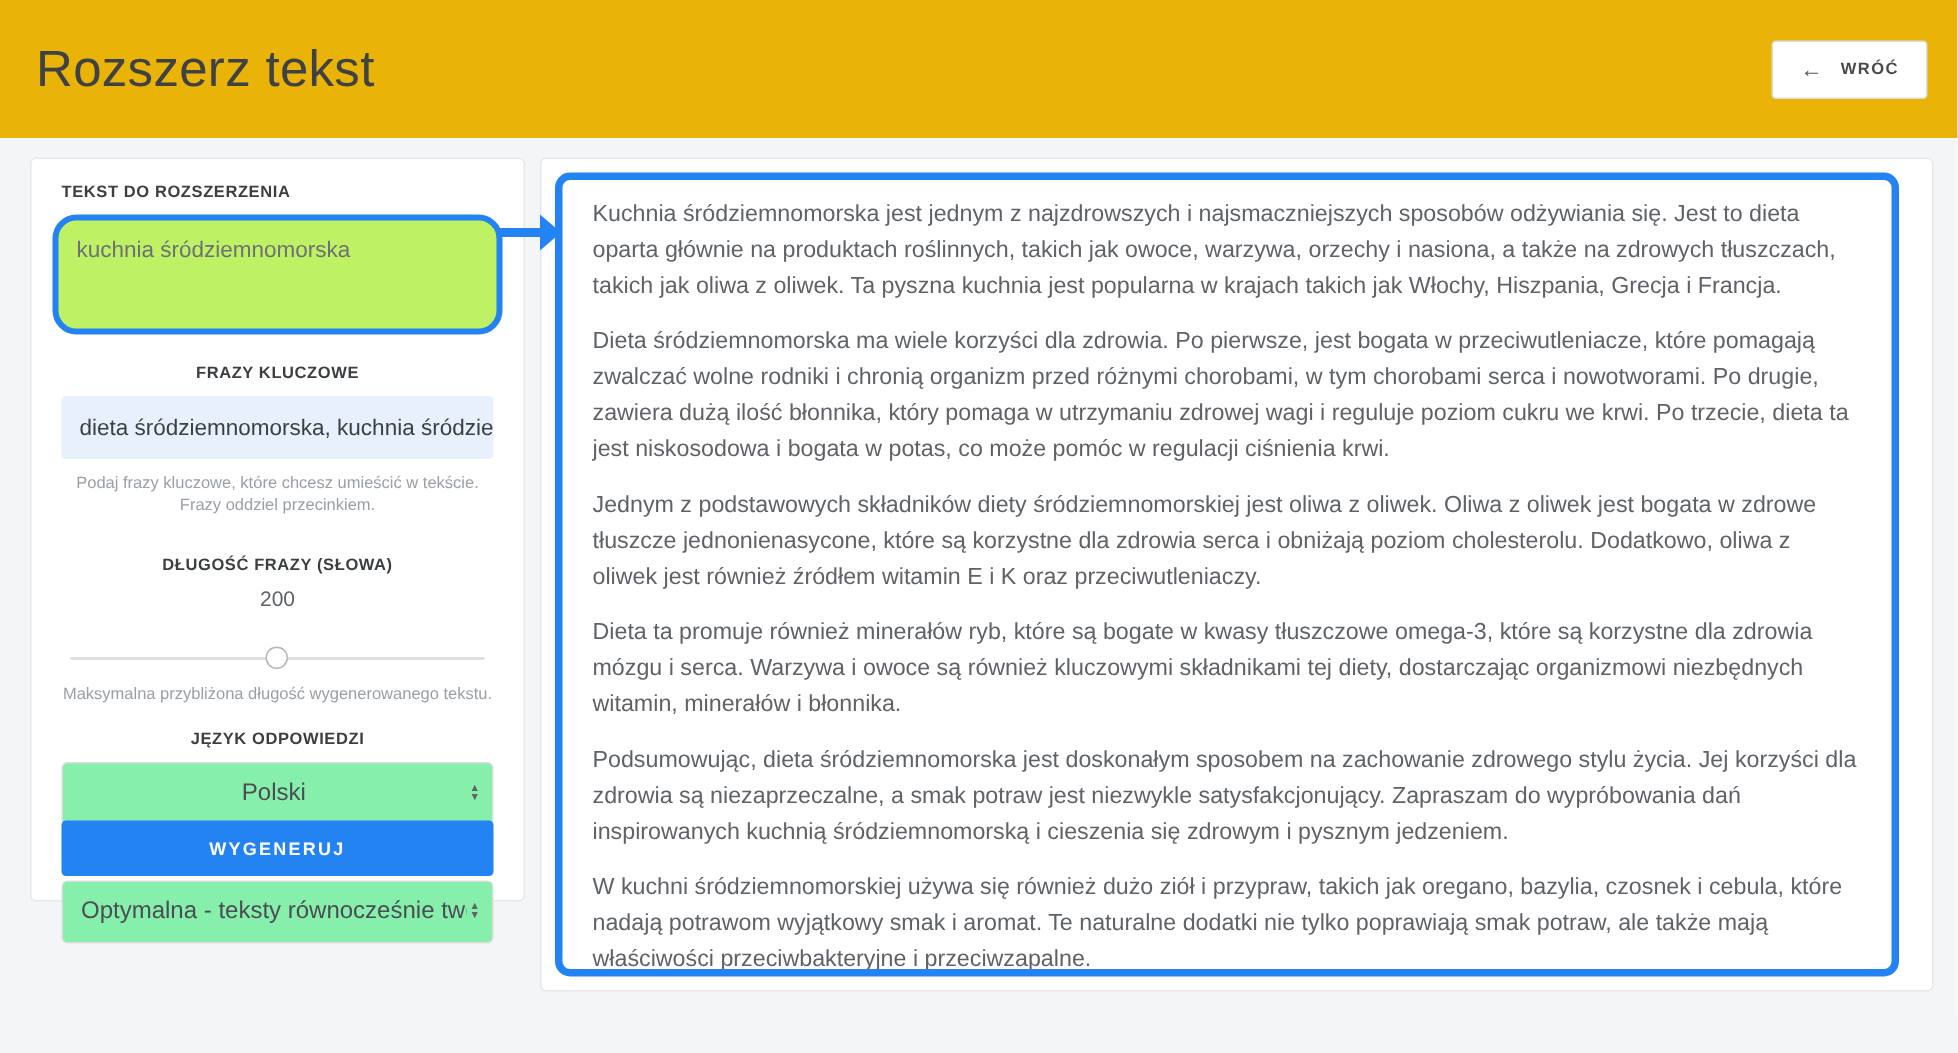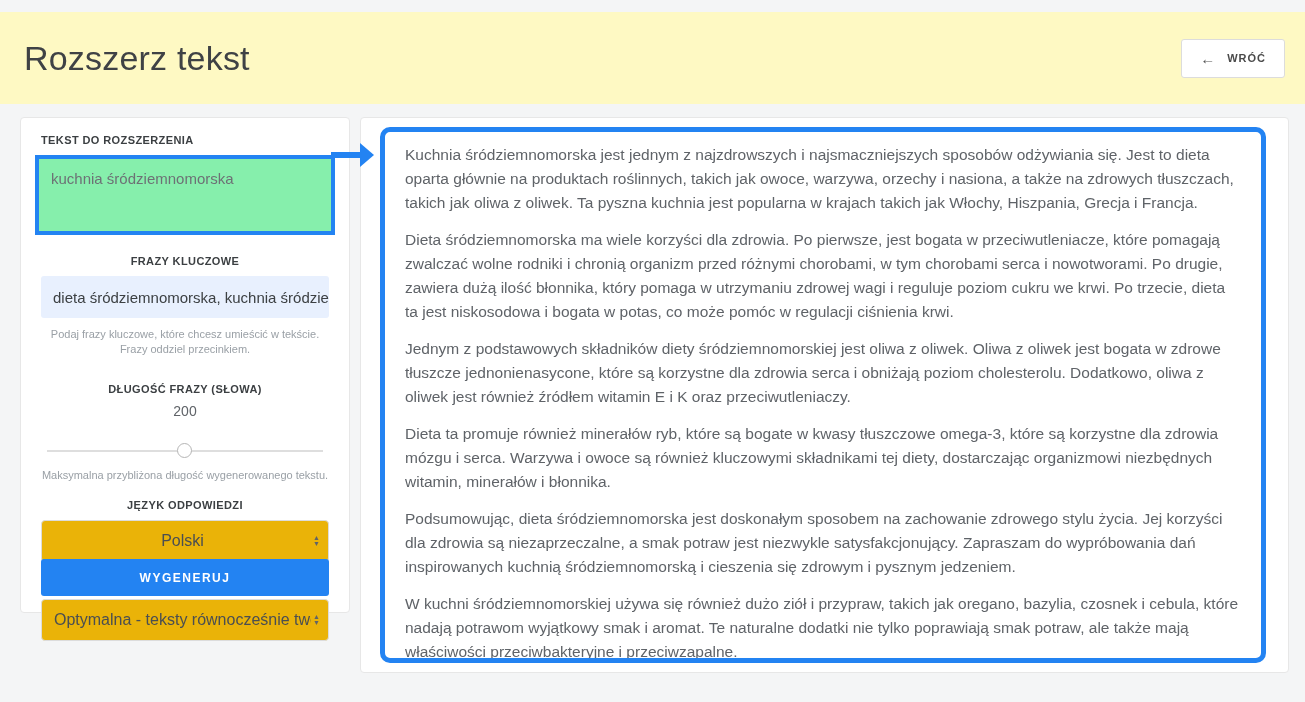--- a/index.html
+++ b/index.html
@@ -7,24 +7,23 @@
   html, body { margin: 0; padding: 0; }
   body {
     width: 1305px; height: 702px; overflow: hidden;
     background: #f4f5f6;
     font-family: "Liberation Sans", sans-serif;
     position: relative;
   }
 
   
   .header {
-    background: #fef9c3; height: 92px;
+    background: #eab308; height: 92px;
     display: flex; align-items: center; justify-content: space-between;
     padding: 0 20px 0 24px;
-    margin-top: 12px;
   }
   .page-title { font-size: 34px; font-weight: 400; color: #3f4245; letter-spacing: 0.2px; }
   .back-btn {
     display: flex; align-items: center; gap: 12px;
     background: #fff; border: 1px solid #dcdcdc; border-radius: 3px;
     padding: 11px 18px; cursor: pointer; color: #4a4a4a;
   }
   .back-btn .arrow-glyph { font-size: 15px; color: #555; line-height: 1; }
   .back-btn .back-label { font-size: 11px; font-weight: bold; letter-spacing: 1px; }
 
@@ -34,61 +33,61 @@
   .sidebar-card {
     width: 330px; min-width: 330px; height: 496px;
     background: #fff; border: 1px solid var(--card-border); border-radius: 4px;
     padding: 16px 20px; position: relative;
   }
   .field-label {
     font-size: 11px; font-weight: bold; color: #3b3f42;
     letter-spacing: 0.4px; margin-bottom: 9px;
   }
   .source-box {
-    border: 4px solid var(--accent); border-radius: 0;
+    border: 4px solid var(--accent); border-radius: 16px;
     height: 80px; padding: 10px 12px;
     font-size: 15px; color: #6d7175; line-height: 20px;
-    margin-left: -6px; margin-right: -6px; background: #86efac;
+    margin-left: -6px; margin-right: -6px; background: #bef264;
   }
   .section { margin-top: 20px; text-align: center; }
   .keywords-input {
     background: #e8f0fe; border: none; border-radius: 3px;
     height: 42px; display: flex; align-items: center; padding: 0 12px;
     font-size: 15px; color: #3c4043; white-space: nowrap; overflow: hidden;
   }
   .help-text { font-size: 11px; color: #9aa0a6; line-height: 15px; margin-top: 9px; }
   .length-value { font-size: 14px; color: #5f6368; margin-top: 8px; }
   .slider { position: relative; height: 16px; margin: 24px 6px 4px 6px; }
   .slider-track { position: absolute; top: 7px; left: 0; right: 0; height: 2px; background: #dedede; }
   .slider-knob {
     position: absolute; top: 0; left: 47%; width: 15px; height: 15px;
     background: #fff; border: 1.5px solid #b5b5b5; border-radius: 50%;
   }
   .select-box {
-    border: 1px solid #dcdcdc; border-radius: 4px; background: #eab308;
+    border: 1px solid #dcdcdc; border-radius: 4px; background: #86efac;
     height: 42px; display: flex; align-items: center; justify-content: space-between;
     padding: 0 8px 0 12px; cursor: pointer;
   }
   .select-value {
     font-size: 16px; color: #4a4e52; white-space: nowrap; overflow: hidden; flex: 1;
   }
   .stepper { display: flex; flex-direction: column; align-items: center; color: #5f6368; margin-left: 2px; }
   .stepper span { font-size: 7px; line-height: 6px; }
   .generate-btn {
     position: absolute; left: 20px; right: 20px; bottom: 16px;
     background: var(--accent); color: #fff; border: none; border-radius: 3px;
     height: 37px; font-size: 12px; font-weight: bold; letter-spacing: 1.5px;
     cursor: pointer; font-family: "Liberation Sans", sans-serif;
   }
 
   
   .output-card {
     flex: 1; height: 556px;
     background: #fff; border: 1px solid var(--card-border); border-radius: 4px;
-    padding: 9px 22px 9px 19px;
+    padding: 9px 22px 9px 9px;
   }
   .output-highlight {
     border: 5px solid var(--accent); border-radius: 10px;
     height: 100%; padding: 11px 20px; overflow: hidden; background: #fff;
   }
   .output-highlight p {
     margin: 0 0 13px 0; font-size: 15.5px; line-height: 24px; color: var(--text-gray);
   }
 
   

